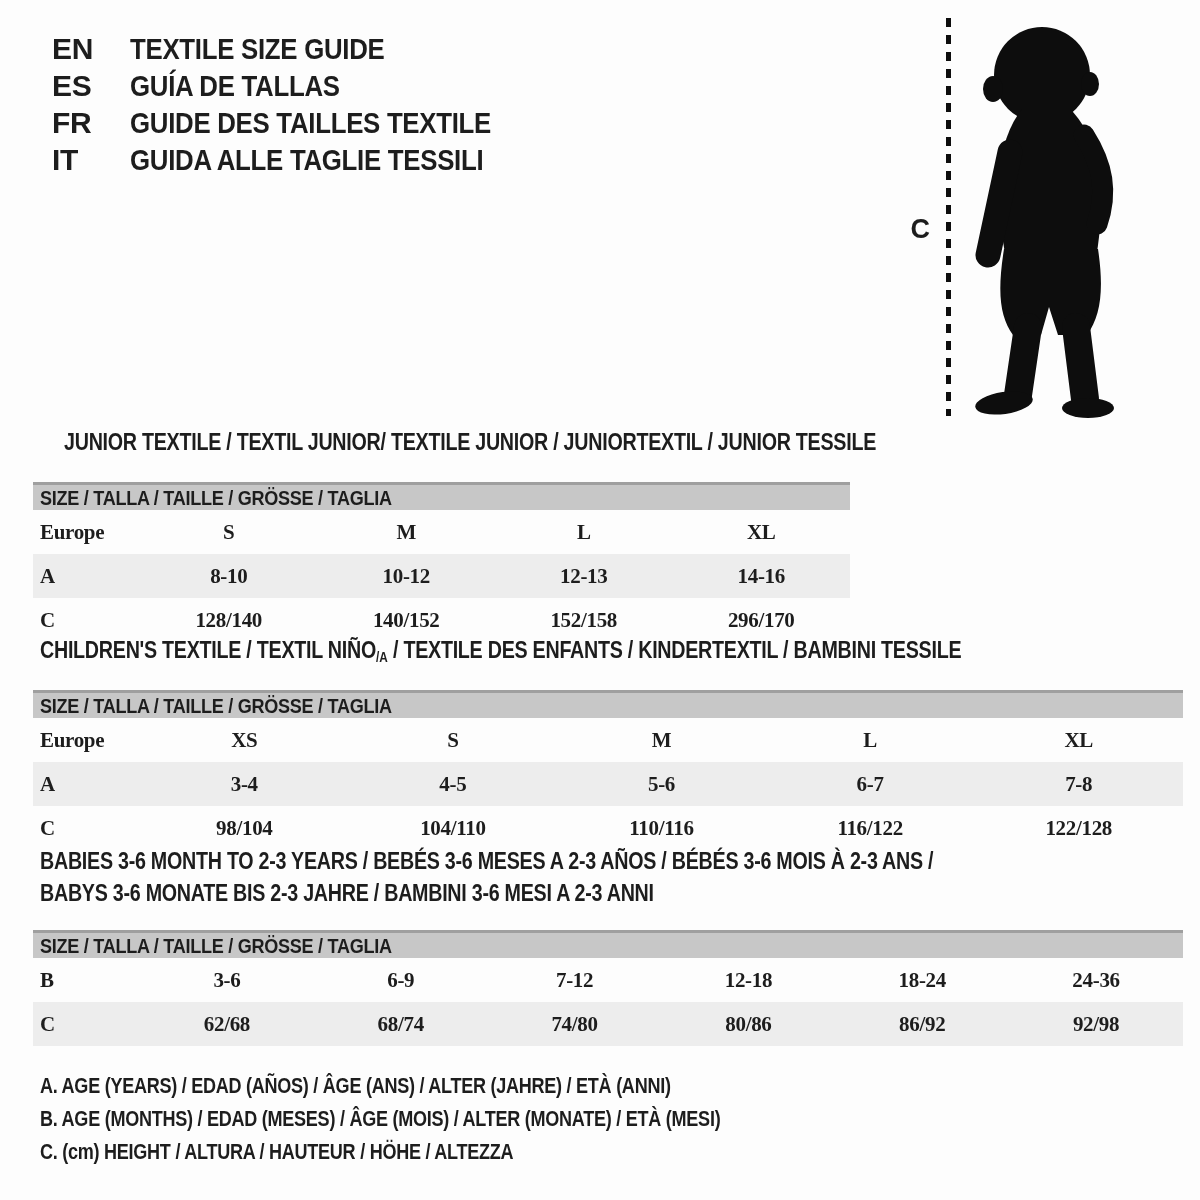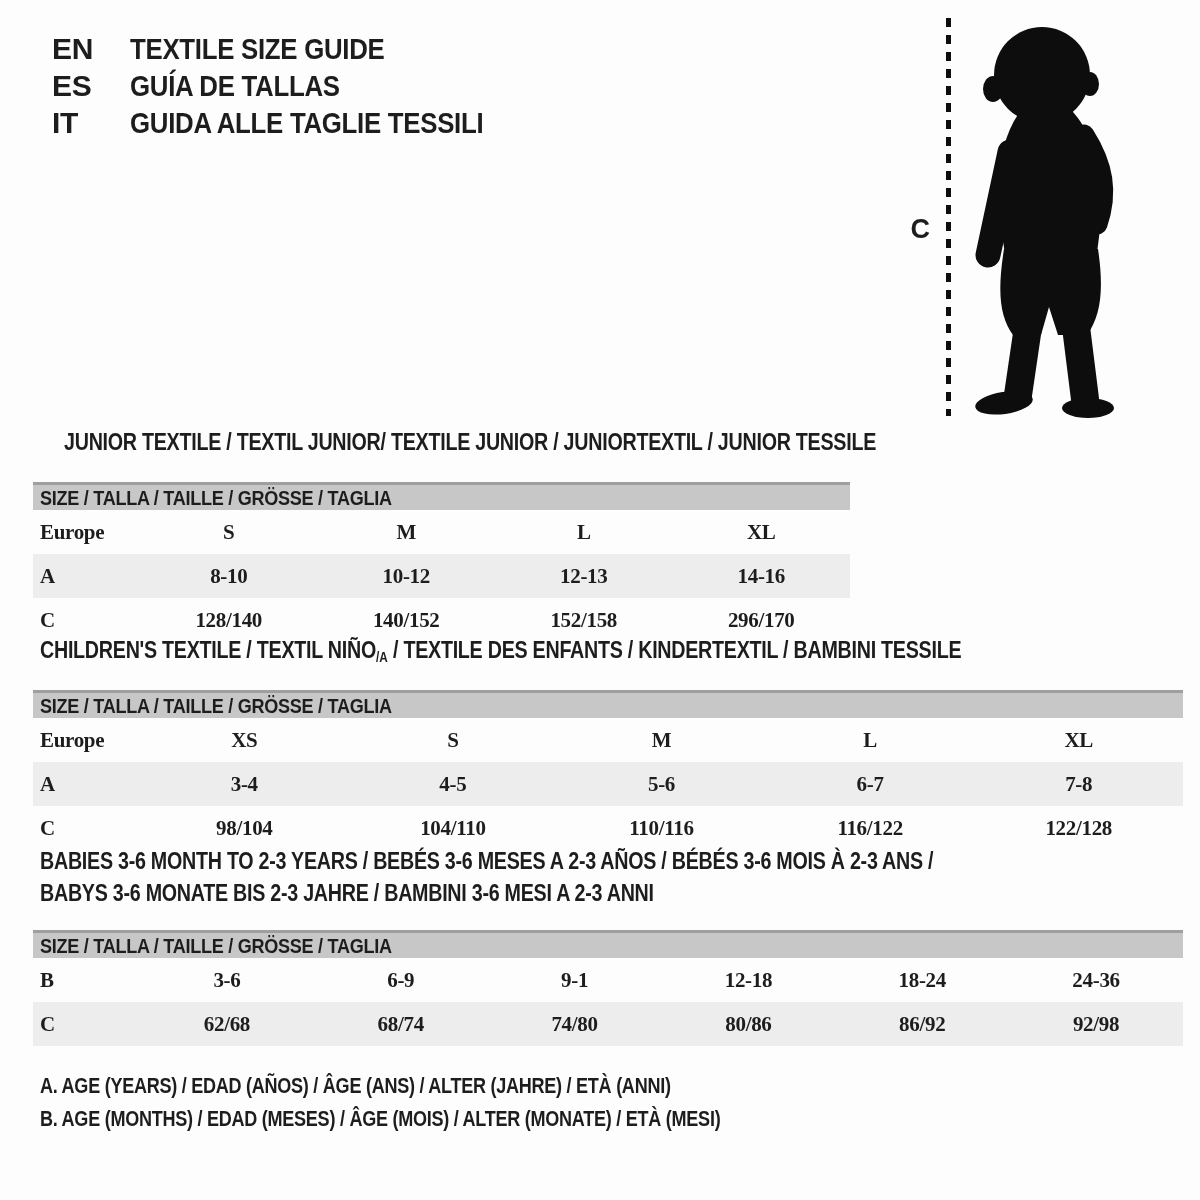--- a/index.html
+++ b/index.html
@@ -75,20 +75,24 @@
       <div class="lang-row">
         <span class="lang-code">EN</span>
         <span class="cx-mid">TEXTILE SIZE GUIDE</span>
       </div>
 
       <div class="lang-row">
         <span class="lang-code">ES</span>
         <span class="cx-mid">GUÍA DE TALLAS</span>
       </div>
 
+      <div class="lang-row">
+        <span class="lang-code">FR</span>
+        <span class="cx-mid">GUIDE DES TAILLES TEXTILE</span>
+      </div>
 
 
       <div class="lang-row">
         <span class="lang-code">IT</span>
         <span class="cx-mid">GUIDA ALLE TAGLIE TESSILI</span>
       </div>
     </div>
 
   <div class="measure-line"></div>
   <div class="measure-label">C</div>
@@ -183,21 +187,21 @@
   </div>
   <div class="size-table" id="babies-table">
     <div class="size-header">
       <span class="cx-mid">SIZE / TALLA / TAILLE / GRÖSSE / TAGLIA</span>
     </div>
     <div class="trow cols6">
       <span class="row-label">B</span>
 
     <span class="cell">3-6</span>
         <span class="cell">6-9</span>
-        <span class="cell">9-1</span>
+        <span class="cell">7-12</span>
         <span class="cell">12-18</span>
         <span class="cell">18-24</span>
         <span class="cell">24-36</span>
       </div>
     <div class="trow cols6 shaded">
       <span class="row-label">C</span>
 
     <span class="cell">62/68</span>
         <span class="cell">68/74</span>
         <span class="cell">74/80</span>
@@ -206,15 +210,16 @@
         <span class="cell">92/98</span>
       </div>
   </div>
 
   <div class="legend">
 
       <div><span class="cx">A. AGE (YEARS) / EDAD (AÑOS) / ÂGE (ANS) / ALTER (JAHRE) / ETÀ (ANNI)</span></div>
 
       <div><span class="cx">B. AGE (MONTHS) / EDAD (MESES) / ÂGE (MOIS) / ALTER (MONATE) / ETÀ (MESI)</span></div>
 
+      <div><span class="cx">C. (cm) HEIGHT / ALTURA / HAUTEUR / HÖHE / ALTEZZA</span></div>
     </div>
 
 </div>
 
 </body></html>

